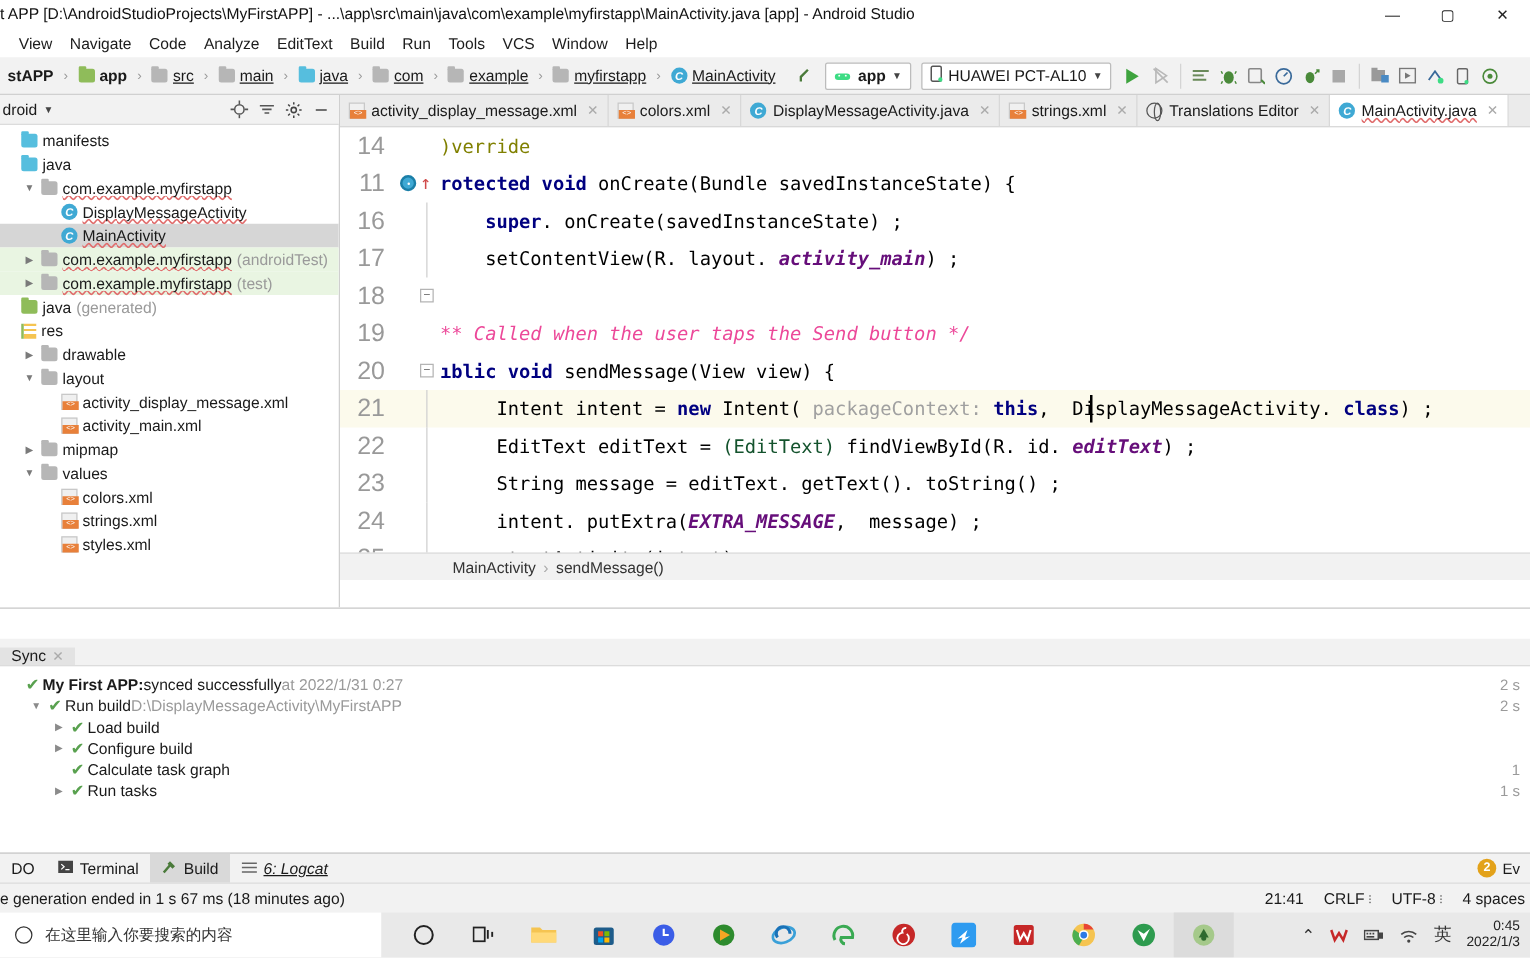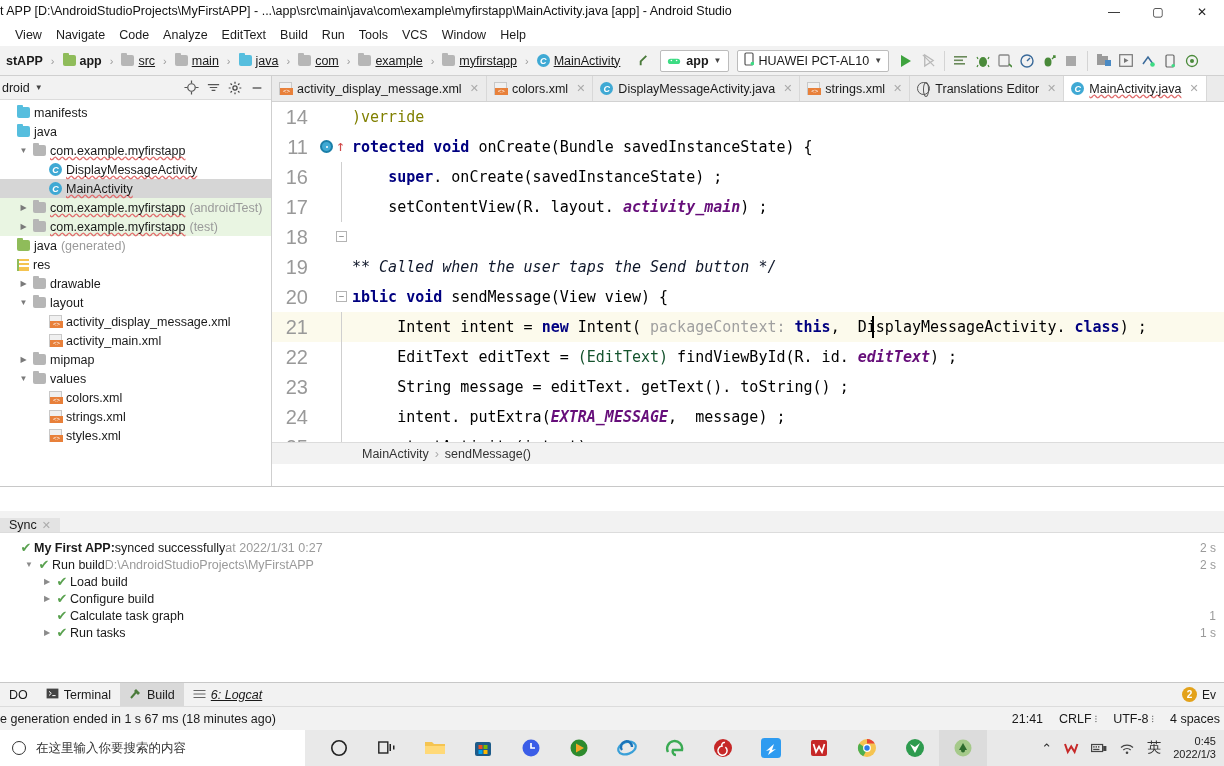--- a/index.html
+++ b/index.html
@@ -173,21 +173,21 @@
   .gutter-num {
     width: 46px; text-align: right; padding-right: 10px;
     color: #999; font-size: 20px;
     font-family: "Liberation Sans", sans-serif; flex: 0 0 46px;
   }
   .gutter-marks { width: 34px; flex: 0 0 34px; position: relative; height: 30px; }
   .code-text { white-space: pre; overflow: hidden; }
 
   .tok-kw { color: #000080; font-weight: bold; }
   .tok-ann { color: #808000; }
-  .tok-cmt { color: #0f172a; font-style: italic; }
+  .tok-cmt { color: #ec4899; font-style: italic; }
   .tok-fld { color: #660e7a; font-style: italic; font-weight: bold; }
   .tok-gray { color: #14532d; }
   .tok-hint { color: #a0a0a0; }
   .tok-plain { color: #000; }
 
   .bp-dot {
     position: absolute; left: 2px; top: 8px; width: 13px; height: 13px;
     border-radius: 50%; background: #3fa9d4;
     border: 2px solid #1b7fa8;
   }
@@ -762,21 +762,21 @@
           <span class="bcheck">✔</span>
           <span class="bbold">My First APP:</span>
           <span> synced successfully</span>
           <span class="bdim"> at 2022/1/31 0:27</span>
           <span class="btime">2 s</span>
         </div>
         <div class="brow" style="padding-left: 22px;">
           <span class="btri">▼</span>
           <span class="bcheck">✔</span>
           <span>Run build</span>
-          <span class="bdim"> D:\AndroidStudioProjects\MyFirstAPP</span>
+          <span class="bdim"> D:\DisplayMessageActivity\MyFirstAPP</span>
           <span class="btime">2 s</span>
         </div>
         <div class="brow" style="padding-left: 40px;">
           <span class="btri">▶</span>
           <span class="bcheck">✔</span>
           <span>Load build</span>
         </div>
         <div class="brow" style="padding-left: 40px;">
           <span class="btri">▶</span>
           <span class="bcheck">✔</span>

